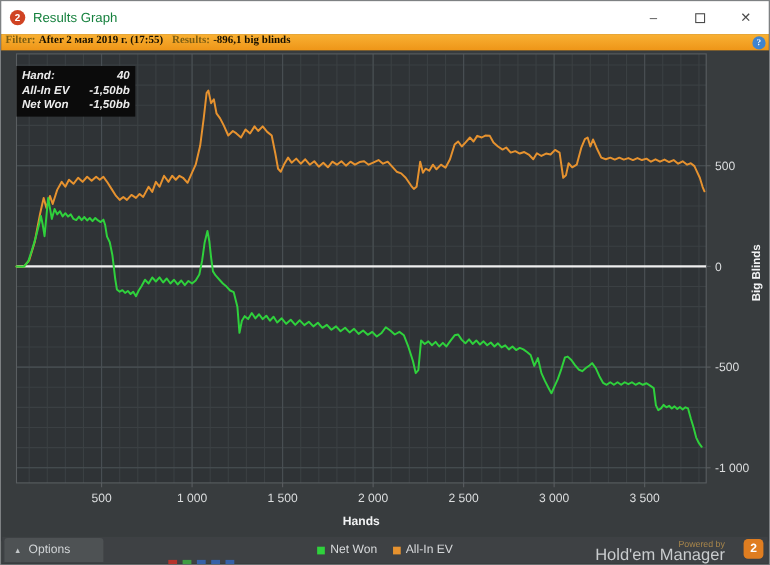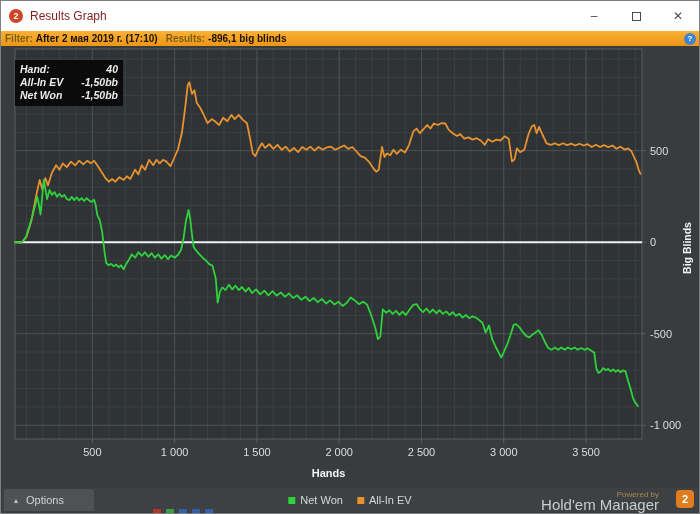--- a/index.html
+++ b/index.html
@@ -12,32 +12,32 @@
   
   .titlebar {
     height:30px; background:#ffffff; display:flex; align-items:center;
     padding-left:8px; position:relative;
   }
   .app-icon {
     width:14px; height:14px; border-radius:50%; background:#d04323;
     color:#fff; font-size:9px; font-weight:bold; display:flex;
     align-items:center; justify-content:center; margin-right:7px;
   }
-  .win-title { font-size:12px; color:#7f1d1d; }
+  .win-title { font-size:12px; color:#15803d; }
   .win-controls { position:absolute; right:0; top:0; height:30px; display:flex; }
   .win-btn {
     width:42px; height:30px; display:flex; align-items:center; justify-content:center;
     color:#4c4c4c; font-size:12px; cursor:default;
   }
   .win-btn .sq { width:9px; height:9px; border:1px solid #4c4c4c; display:block; }
   
   .filterbar {
     height:15px; background:linear-gradient(#f9b134, #ee9517);
-    display:flex; align-items:center; padding:0 4px; font-size:10px;
-    position:relative; white-space:nowrap;
+    display:flex; align-items:flex-start; padding:0 4px; font-size:10px;
+    position:relative; white-space:nowrap;font-family:Liberation Serif, serif;
   }
   .filterbar .muted { color:#7d5e13; font-weight:bold; margin-right:3px; }
   .filterbar .strong { color:#191100; font-weight:bold; margin-right:8px; }
   .help-btn {
     position:absolute; right:3px; top:1.5px; width:12px; height:12px; border-radius:50%;
     background:#3f84cf; color:#fff; font-size:8px; font-weight:bold;
     display:flex; align-items:center; justify-content:center;
   }
   
   .content { position:relative; width:700px; height:446px; background:#383c3e; }
@@ -84,21 +84,21 @@
       <span class="win-btn">–</span>
       <span class="win-btn">
           <span class="sq"></span>
         </span>
       <span class="win-btn">✕</span>
     </div>
   </div>
 
   <div class="filterbar">
     <span class="muted">Filter:</span>
-    <span class="strong">After 2 мая 2019 г. (17:10)</span>
+    <span class="strong">After 2 мая 2019 г. (17:55)</span>
     <span class="muted">Results:</span>
     <span class="strong">-896,1 big blinds</span>
     <span class="help-btn">?</span>
   </div>
 
   <div class="content">
     <svg class="graph" id="graph-svg" width="700" height="446">
         <rect x="14" y="3" width="627" height="390" fill="#2f3336"></rect>
         <line x1="25.519685039370078" y1="3" x2="25.519685039370078" y2="393" stroke="#3b4043" stroke-width="1"></line>
         <line x1="41.976377952755904" y1="3" x2="41.976377952755904" y2="393" stroke="#3b4043" stroke-width="1"></line>

